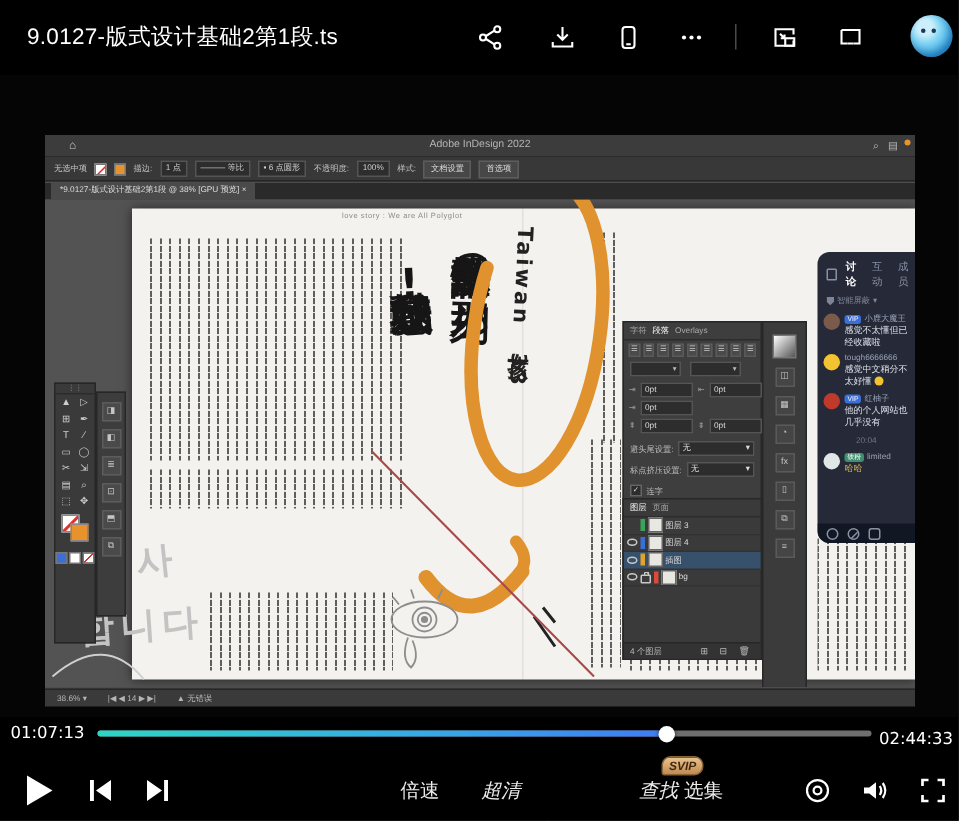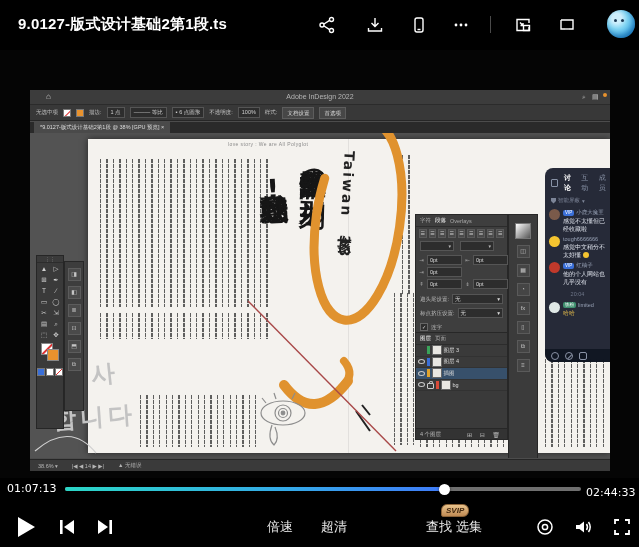--- a/index.html
+++ b/index.html
@@ -1,21 +1,21 @@
 <!DOCTYPE html>
 <html><head>
 <meta charset="utf-8">
 <style>
   html,body{margin:0;padding:0;background:#000;}
   .stage{position:relative;width:639px;height:547px;background:#000;overflow:hidden;
          font-family:"Liberation Sans","DejaVu Sans",sans-serif;}
   .abs{position:absolute;}
 
   
-  .topbar{left:0;top:0;width:531px;height:50px;background:#000;font-weight:bold;}
+  .topbar{left:0;top:0;width:531px;height:50px;background:#000;}
   .vtitle{left:18px;top:15px;color:#fff;font-size:15px;letter-spacing:.2px;}
   .tico{top:14px;width:22px;height:22px;display:flex;align-items:center;justify-content:center;}
   .tico svg{display:block;}
   .tdivider{left:490px;top:16px;width:1px;height:17px;background:#4a4a4a;}
   .avatar{left:607px;top:10px;width:28px;height:28px;border-radius:50%;
           background:radial-gradient(circle at 35% 30%,#cdeffc 0 18%,#7fd4f2 40%,#39a8e8 75%,#1d7fc4 100%);
           box-shadow:inset -2px -3px 5px rgba(0,60,120,.45);}
   .avatar:after{content:"";position:absolute;left:7px;top:9px;width:3px;height:3px;border-radius:50%;background:#1a3a55;box-shadow:7px 0 0 #1a3a55;}
 
   
@@ -545,23 +545,23 @@
   <div class="abs" style="left:96px;top:518px;">
     <svg width="18" height="18" viewBox="0 0 18 18">
         <g fill="#fff">
           <path d="M2 2 L12 9 L2 16 Z"></path>
           <rect x="13.4" y="2" width="2.6" height="14"></rect>
         </g>
       </svg>
   </div>
 
   <div class="abs ctl-txt" style="left:267px;top:518px;">倍速</div>
-  <div class="abs ctl-txt" style="left:321px;top:518px;">超清</div>
+  <div class="abs ctl-txt" style="left:321px;top:518px;font-style:italic;">超清</div>
   <div class="abs ctl-txt" style="left:360px;top:518px;margin-top:27px;">字幕</div>
-  <div class="abs ctl-txt" style="left:426px;top:518px;">查找</div>
+  <div class="abs ctl-txt" style="left:426px;top:518px;font-style:italic;">查找</div>
   <div class="abs svip">SVIP</div>
   <div class="abs ctl-txt" style="left:456px;top:518px;">选集</div>
 
   <div class="abs" style="left:536px;top:518px;">
     <svg width="18" height="18" viewBox="0 0 18 18">
         <g stroke="#fff" stroke-width="1.5" fill="none">
       <circle cx="9" cy="9" r="7"></circle>
           <circle cx="9" cy="9" r="2.6"></circle>
         </g>
       </svg>

